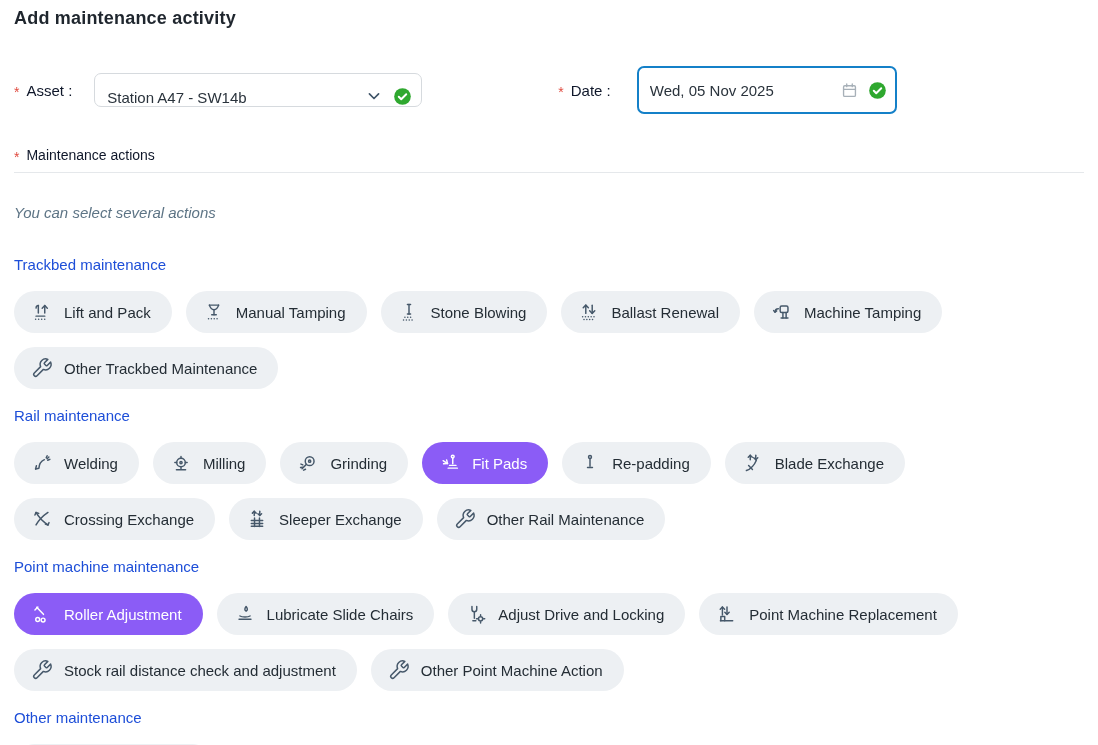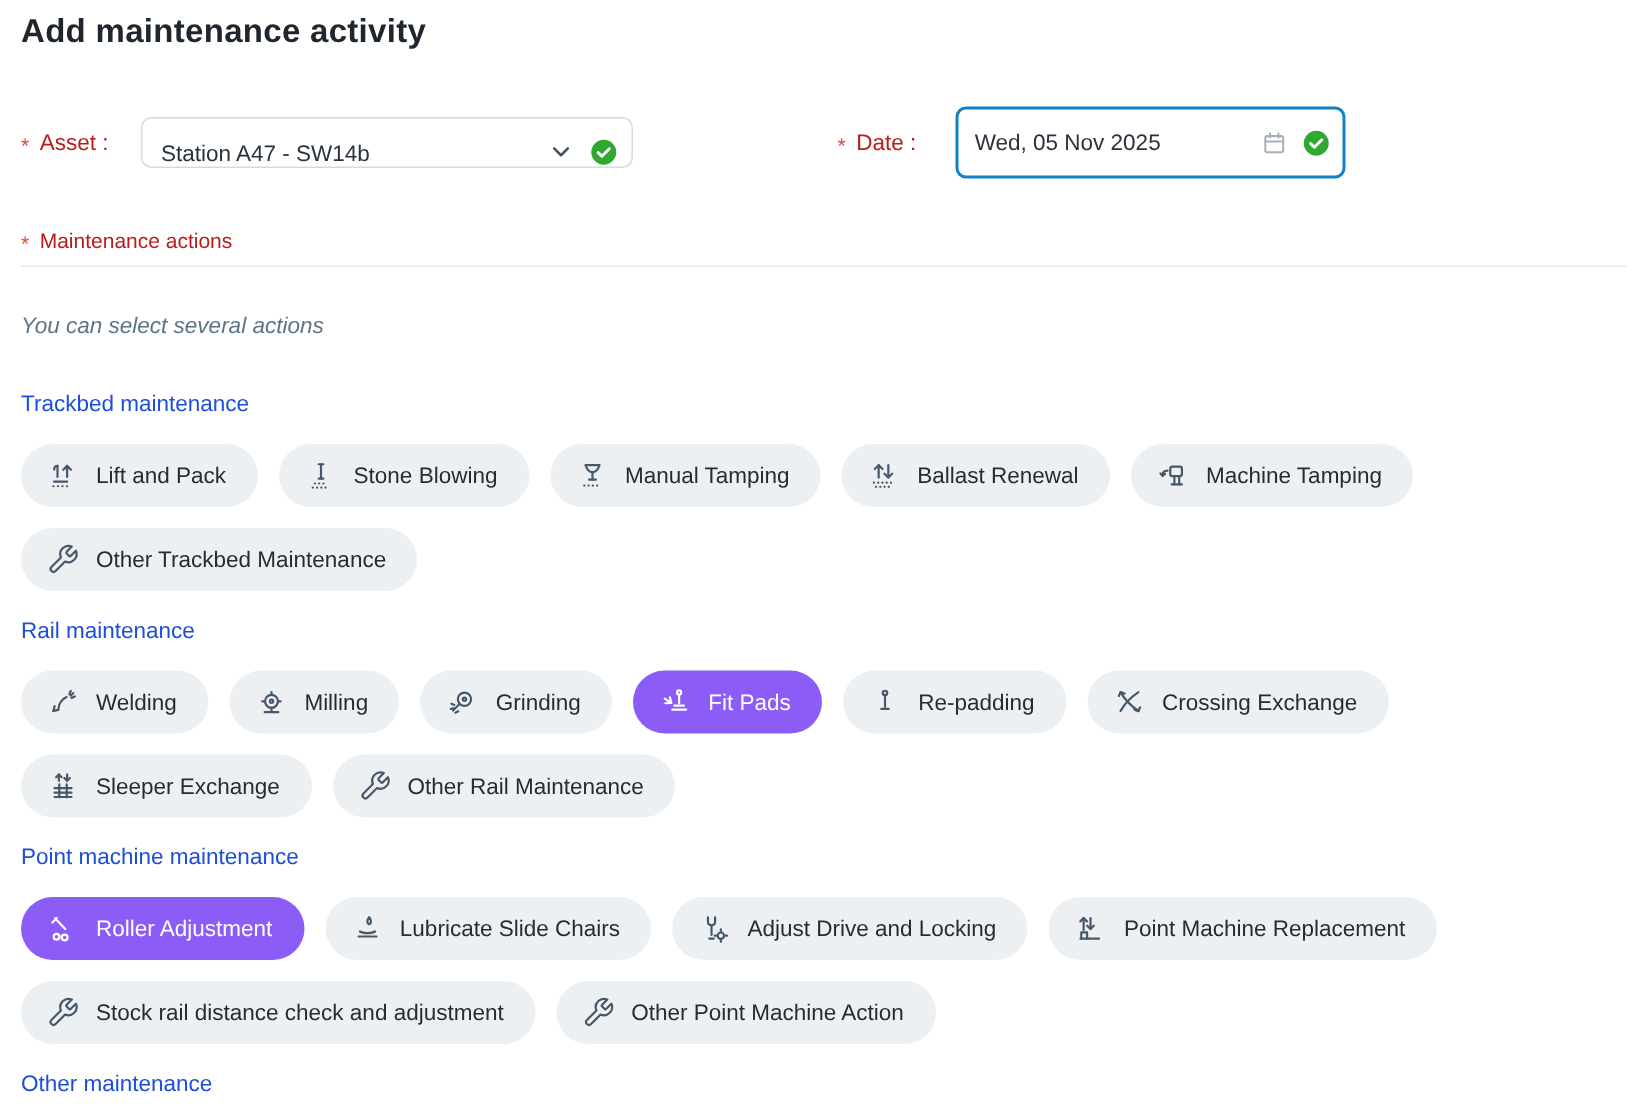--- a/index.html
+++ b/index.html
@@ -3,27 +3,27 @@
 <meta charset="utf-8">
 <style>
   * { box-sizing: border-box; }
   html,body { margin:0; padding:0; background:#fff; }
   body {
     width:1098px; height:745px; overflow:hidden;
     font-family:"Liberation Sans","DejaVu Sans",sans-serif;
     color:#2a333c; -webkit-font-smoothing:antialiased;
   }
   .page { padding:8px 14px 0; }
-  .page-title { font-size:22px; font-weight:700; color:#1f262e; margin:0; letter-spacing:.2px; }
+  .page-title { font-size:18px; font-weight:700; color:#1f262e; margin:0; letter-spacing:.2px; }
 
   .form-row { display:flex; align-items:center; margin-top:37px; }
   .field { display:flex; align-items:center; }
   .field.date-field { margin-left:136px; }
   .req { color:#e04a3f; font-size:14px; margin-right:7px; line-height:1; position:relative; top:2px; }
-  .flabel { font-size:15px; color:#b91c1c; white-space:nowrap; }
+  .flabel { font-size:15px; color:#0f172a; white-space:nowrap; }
   .ctl-gap { margin-left:22px; }
   .ctl-gap-sm { margin-left:26px; }
 
   .select-box {
     width:328px; height:34px; border:1px solid #d6dade; border-radius:7px;
     display:flex; align-items:flex-end; padding:0 9px 0 12px; background:#fff; cursor:pointer;
   }
   .date-box {
     width:260px; height:48px; border:2px solid #1480c8; border-radius:7px;
     display:flex; align-items:center; padding:0 8px 0 11px; background:#fff; cursor:text;
@@ -118,40 +118,40 @@
                 <path d="M12.2 7.8 15 5l2.8 2.8"></path>
                 <path d="M5.5 16.5h9.5"></path>
                 <path d="M5 19.8h10" stroke-dasharray="0.1 3.2"></path>
               </svg>
             </span>
             <span>Lift and Pack</span>
           </button>
           <button type="button" class="pill">
             <span class="picon">
               <svg viewBox="0 0 24 24" fill="none" stroke="currentColor" stroke-width="1.6" stroke-linecap="round" stroke-linejoin="round">
+                <path d="M7 4.5c1 3.4 3 5 5 5s4-1.6 5-5"></path>
+                <path d="M7 4.5h10"></path>
+                <path d="M12 9.5v5.5"></path>
+                <path d="M9.5 15h5"></path>
+                <path d="M6 19.3h12" stroke-dasharray="0.1 3"></path>
+              </svg>
+            </span>
+            <span>Manual Tamping</span>
+          </button>
+          <button type="button" class="pill">
+            <span class="picon">
+              <svg viewBox="0 0 24 24" fill="none" stroke="currentColor" stroke-width="1.6" stroke-linecap="round" stroke-linejoin="round">
                 <path d="M12 3.8v10.4"></path>
                 <path d="M10.3 3.8h3.4"></path>
                 <path d="M10.3 14.2h3.4"></path>
                 <path d="M7.5 17.8h9" stroke-dasharray="0.1 3"></path>
                 <path d="M6 20.8h12" stroke-dasharray="0.1 3"></path>
               </svg>
             </span>
             <span>Stone Blowing</span>
-          </button>
-          <button type="button" class="pill">
-            <span class="picon">
-              <svg viewBox="0 0 24 24" fill="none" stroke="currentColor" stroke-width="1.6" stroke-linecap="round" stroke-linejoin="round">
-                <path d="M7 4.5c1 3.4 3 5 5 5s4-1.6 5-5"></path>
-                <path d="M7 4.5h10"></path>
-                <path d="M12 9.5v5.5"></path>
-                <path d="M9.5 15h5"></path>
-                <path d="M6 19.3h12" stroke-dasharray="0.1 3"></path>
-              </svg>
-            </span>
-            <span>Manual Tamping</span>
           </button>
           <button type="button" class="pill">
             <span class="picon">
               <svg viewBox="0 0 24 24" fill="none" stroke="currentColor" stroke-width="1.6" stroke-linecap="round" stroke-linejoin="round">
                 <path d="M8.5 13.5v-9"></path>
                 <path d="M5.7 7.3 8.5 4.5l2.8 2.8"></path>
                 <path d="M15.5 4.5v9"></path>
                 <path d="M12.7 10.7l2.8 2.8 2.8-2.8"></path>
                 <path d="M5 17.2h14" stroke-dasharray="0.1 3"></path>
                 <path d="M6.5 20.2h11" stroke-dasharray="0.1 3"></path>
@@ -237,20 +237,33 @@
                 <circle cx="12" cy="5.4" r="1.6"></circle>
                 <path d="M12 7.3v8.2"></path>
                 <path d="M9.3 17h5.4"></path>
               </svg>
             </span>
             <span>Re-padding</span>
           </button>
           <button type="button" class="pill">
             <span class="picon">
               <svg viewBox="0 0 24 24" fill="none" stroke="currentColor" stroke-width="1.6" stroke-linecap="round" stroke-linejoin="round">
+                <path d="M9 8.5v-5"></path>
+                <path d="M6.8 5.7 9 3.5l2.2 2.2"></path>
+                <path d="M15 3.5v5"></path>
+                <path d="M12.8 6.3 15 8.5l2.2-2.2"></path>
+                <path d="M4.8 20.2c4.6-1.6 8.3-5.3 10.8-11"></path>
+                <path d="M7.2 14.8l4.2 4.2"></path>
+              </svg>
+            </span>
+            <span>Blade Exchange</span>
+          </button>
+          <button type="button" class="pill">
+            <span class="picon">
+              <svg viewBox="0 0 24 24" fill="none" stroke="currentColor" stroke-width="1.6" stroke-linecap="round" stroke-linejoin="round">
                 <path d="M5.5 4.8c3 5.4 8 10.3 13 13.7"></path>
                 <path d="M18.5 4.8c-5 3.4-10 8.3-13 13.7"></path>
                 <path d="M4.3 7.6l1.2-2.8 2.9 1.1"></path>
                 <path d="M15.6 17.6l2.9 1.1 1.2-2.8"></path>
               </svg>
             </span>
             <span>Crossing Exchange</span>
           </button>
           <button type="button" class="pill">
             <span class="picon">

